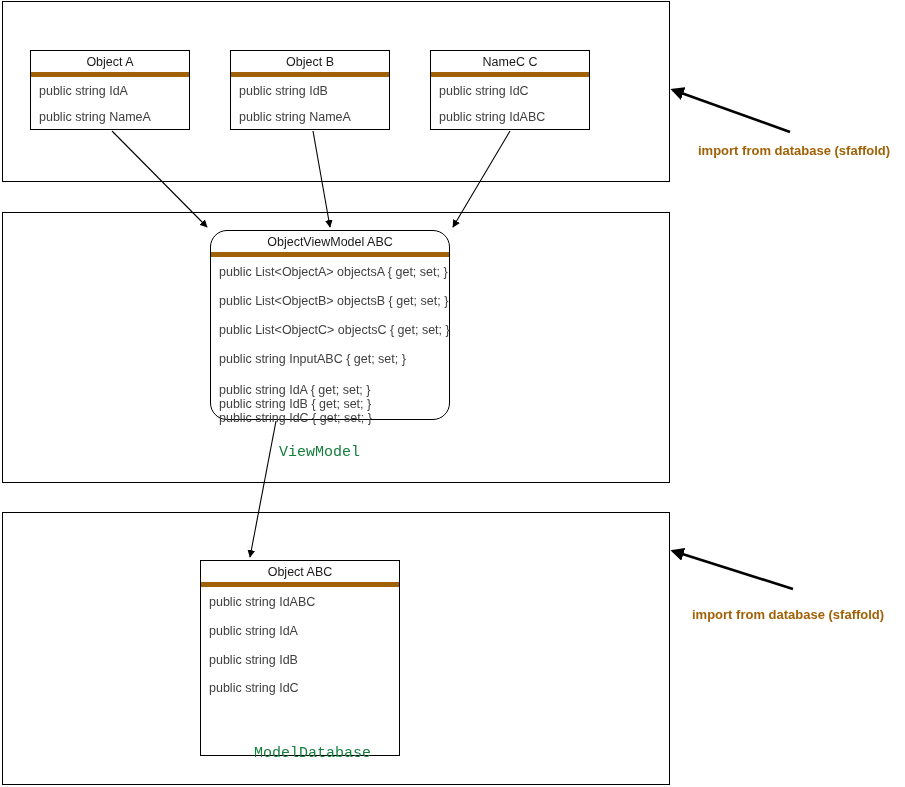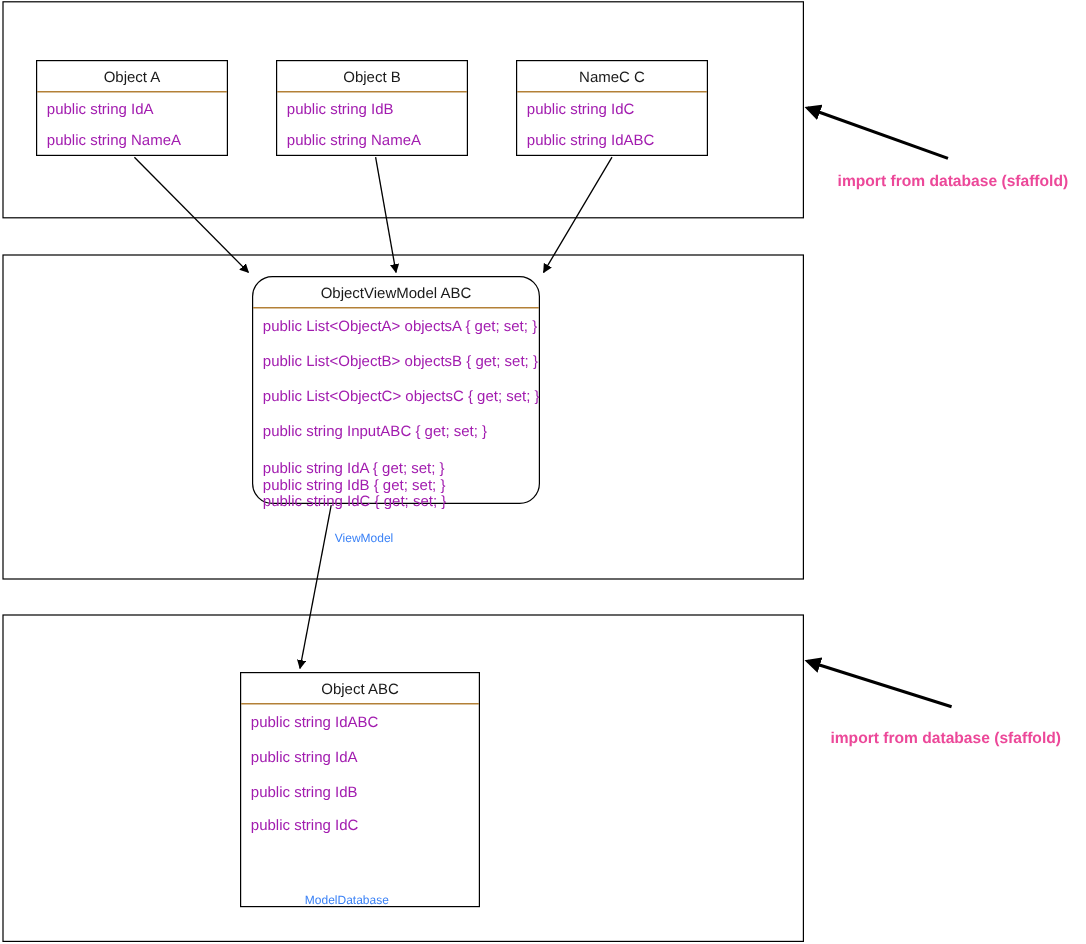--- a/index.html
+++ b/index.html
@@ -50,55 +50,56 @@
     position: absolute;
     background: #ffffff;
     border: 1px solid #000000;
     box-sizing: border-box;
     z-index: 10;
   }
   .class-header {
     text-align: center;
     font-size: 12.5px;
     color: #1a1a1a;
-    border-bottom: 1px solid #a16207;
+    border-bottom: 5px solid #a16207;
     box-sizing: border-box;
     white-space: nowrap;
     overflow: hidden;
     display: flex;
     align-items: center;
     justify-content: center;
   }
   .class-body {
     box-sizing: border-box;
     padding: 0;
   }
   .field {
     font-size: 12.5px;
-    color: #a21caf;
+    color: #404040;
     white-space: nowrap;
     padding-left: 8px;
     box-sizing: border-box;
     display: flex;
     align-items: center;
   }
   
   .floating-label {
     position: absolute;
-    font-size: 10px;
-    color: #3b82f6;
+    font-size: 15px;
+    color: #15803d;
     white-space: nowrap;
     z-index: 10;
+    font-family: Liberation Mono, monospace;
   }
   
   .annotation {
     position: absolute;
     font-size: 13px;
     font-weight: bold;
-    color: #ec4899;
+    color: #a16207;
     white-space: nowrap;
     z-index: 10;
   }
 </style>
 </head>
 <body>
 
 <div id="canvas">
 
   <div class="panel" style="left:2px; top:1px; width:668px; height:181px;"></div>

